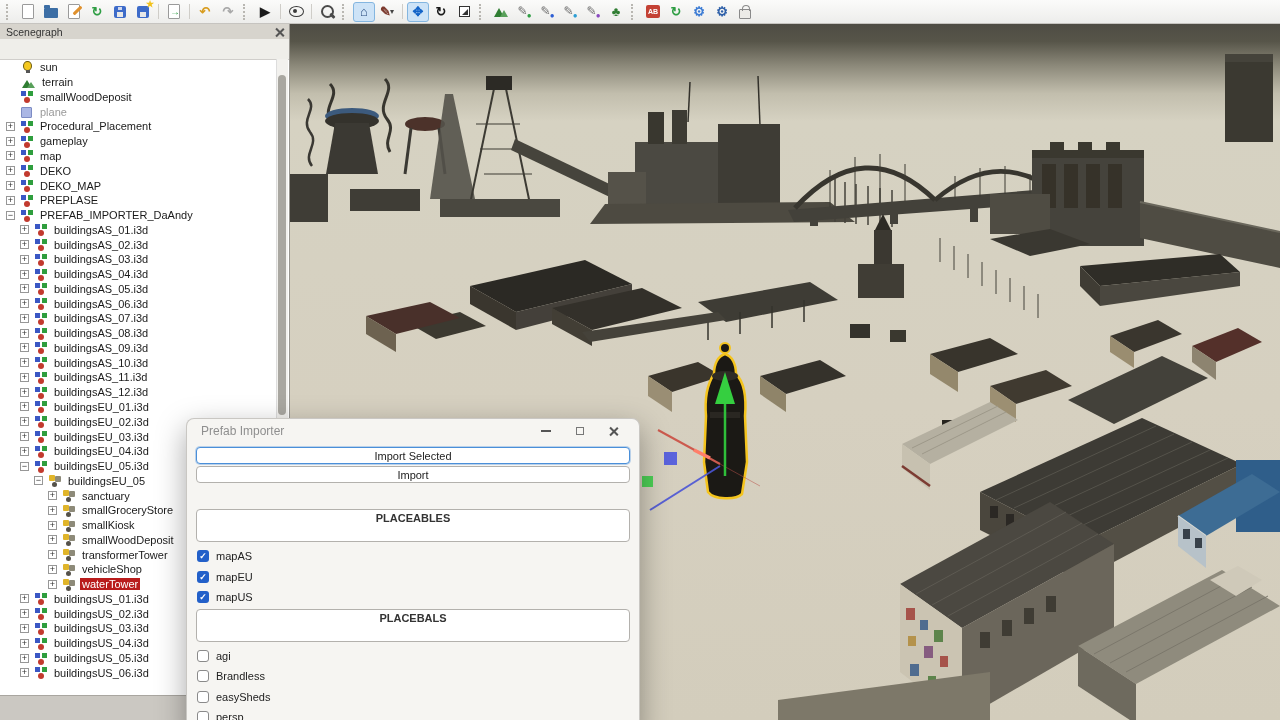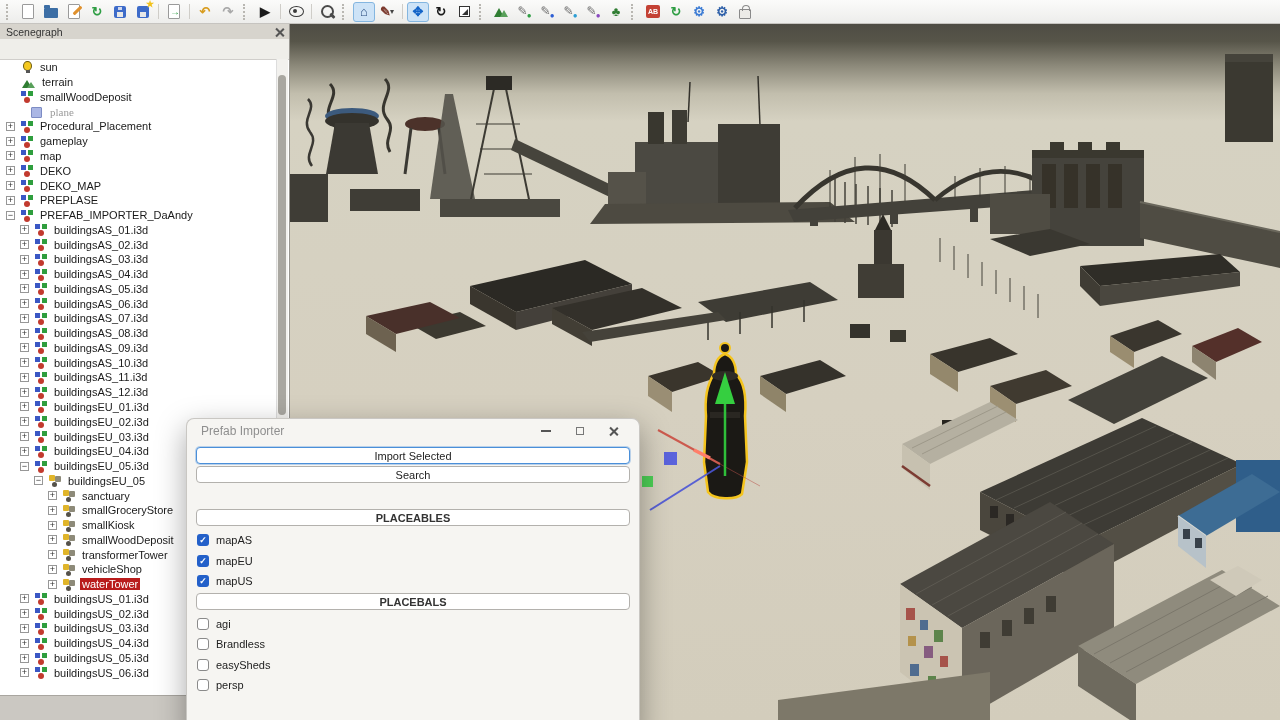--- a/index.html
+++ b/index.html
@@ -105,21 +105,21 @@
   .wc{width:34px;height:20px;display:flex;align-items:center;justify-content:center;position:relative}
   .wc-min::before{content:"";width:10px;height:1.5px;background:#555}
   .wc-max::before{content:"";width:8px;height:8px;border:1.2px solid #777;box-sizing:border-box}
   .wc-close::before,.wc-close::after{content:"";position:absolute;left:16px;top:5px;width:1.5px;height:11px;background:#555}
   .wc-close::before{transform:rotate(45deg)}.wc-close::after{transform:rotate(-45deg)}
   .dlg-btn{margin:2px 9px 0;height:17px;background:#fff;border:1px solid #b3b1ad;border-radius:4px;
            font-size:11px;color:#222;text-align:center;line-height:16px;box-sizing:border-box}
   #dlg-buttons .dlg-btn:first-child{margin-top:4px}
   .dlg-btn.focused{border:1px solid #4a8fd9;box-shadow:0 0 0 1px rgba(74,143,217,.35)}
   #dlg-sections{margin-top:26px}
-  .sec-bar{margin:5px 9px 0;height:17px;background:#fff;border:1px solid #b3b1ad;border-radius:4px;
+  .sec-bar{margin:5px 9px 0;height:33px;background:#fff;border:1px solid #b3b1ad;border-radius:4px;
            font-size:11px;font-weight:bold;color:#333;text-align:center;line-height:16px;box-sizing:border-box}
   .cbrow{display:flex;align-items:center;margin:7.5px 10px 0;height:13px;font-size:11px;color:#222}
   .cb{width:12px;height:12px;border-radius:3px;margin-right:7px;flex:none;box-sizing:border-box;
       font-size:9px;line-height:12px;text-align:center;font-weight:bold}
   .cb.on{background:#2360c9;color:#fff}
   .cb.off{background:#fff;border:1px solid #8a8a8a}
 
   
   #viewport{position:absolute;left:290px;top:24px;width:990px;height:696px;z-index:1}
 </style>
@@ -472,21 +472,21 @@
       <div class="trow" style="padding-left: 8px;">
         <span class="noexp"></span>
         <span class="ti ti-terrain"></span>
         <span class="lbl">terrain</span>
       </div>
       <div class="trow" style="padding-left: 6px;">
         <span class="noexp"></span>
         <span class="ti ti-tg"></span>
         <span class="lbl">smallWoodDeposit</span>
       </div>
-      <div class="trow" style="padding-left: 16px; font-family: Liberation Serif, serif;">
+      <div class="trow" style="padding-left: 6px;">
         <span class="noexp"></span>
         <span class="ti ti-cube"></span>
         <span class="lbl gray">plane</span>
       </div>
       <div class="trow" style="padding-left: 6px;">
         <span class="exp">+</span>
         <span class="ti ti-tg"></span>
         <span class="lbl">Procedural_Placement</span>
       </div>
       <div class="trow" style="padding-left: 6px;">
@@ -685,21 +685,21 @@
   <div id="dlg-titlebar">
     <span>Prefab Importer</span>
     <span id="dlg-controls">
       <span class="wc wc-min"></span>
       <span class="wc wc-max"></span>
       <span class="wc wc-close"></span>
     </span>
   </div>
   <div id="dlg-buttons">
       <div class="dlg-btn focused">Import Selected</div>
-      <div class="dlg-btn">Search</div>
+      <div class="dlg-btn">Import</div>
     </div>
   <div id="dlg-sections">
       <div class="sec-bar">PLACEABLES</div>
       <label class="cbrow">
         <span class="cb on">✓</span>
         <span class="cbl">mapAS</span>
       </label>
       <label class="cbrow">
         <span class="cb on">✓</span>
         <span class="cbl">mapEU</span>

